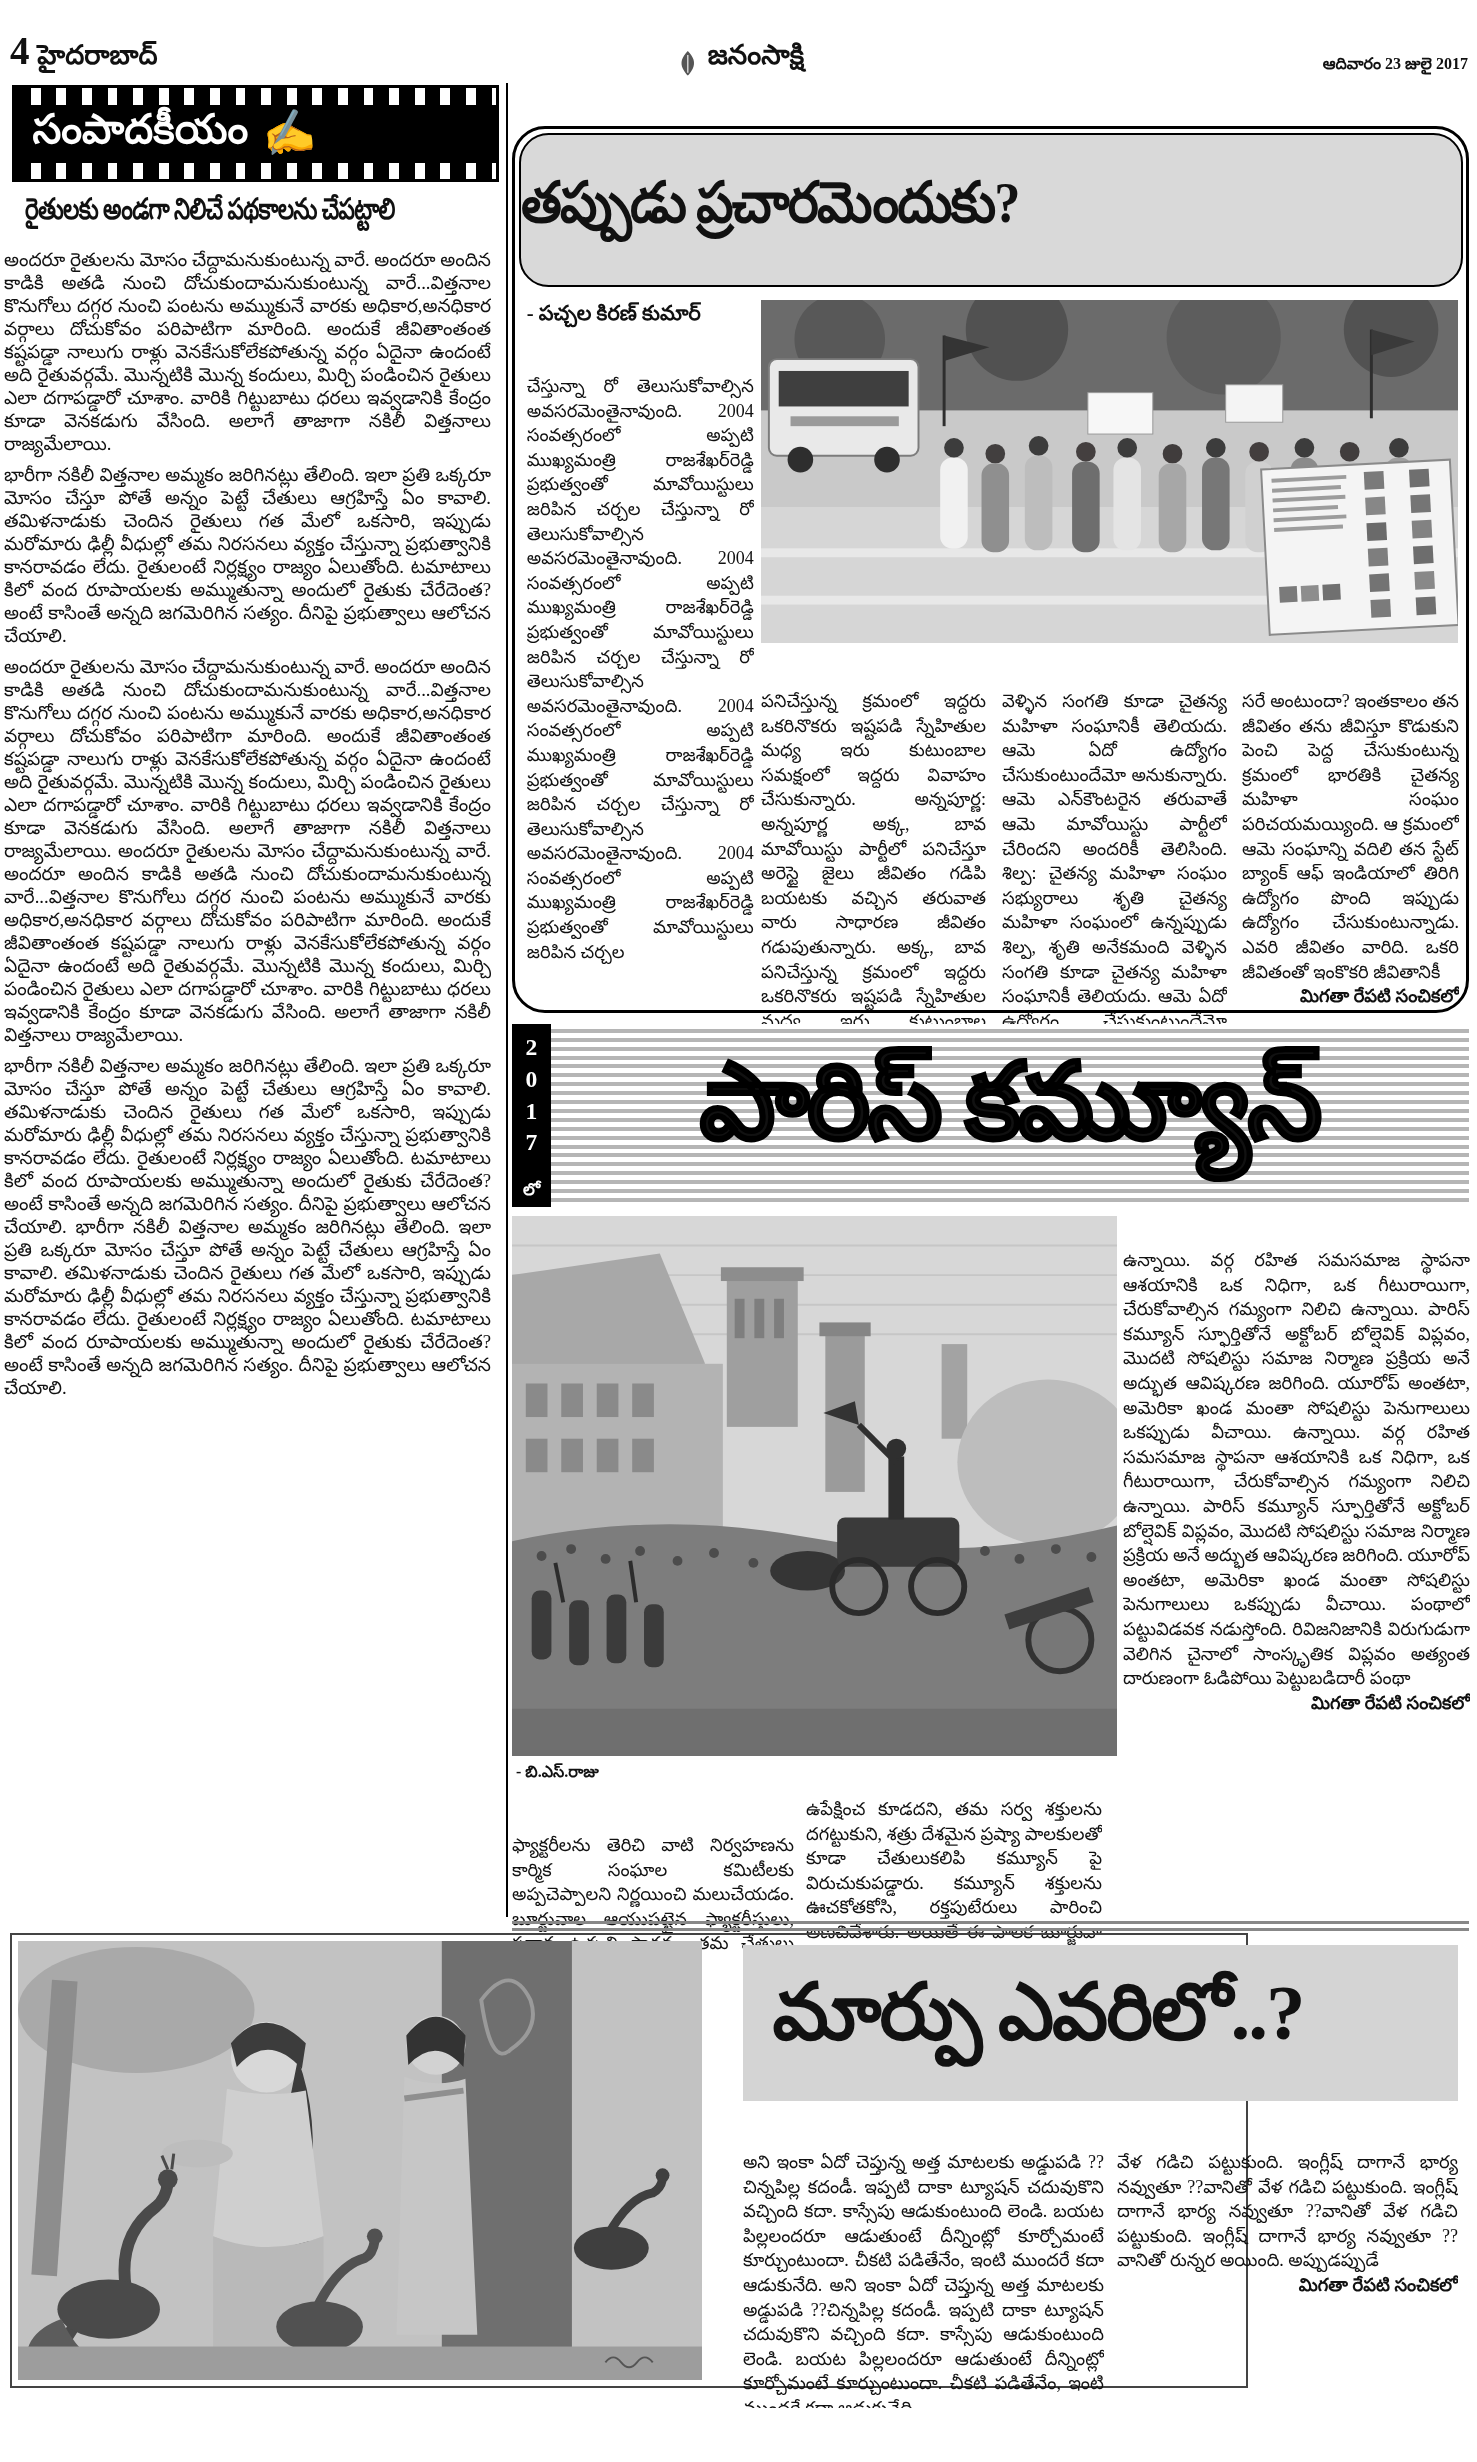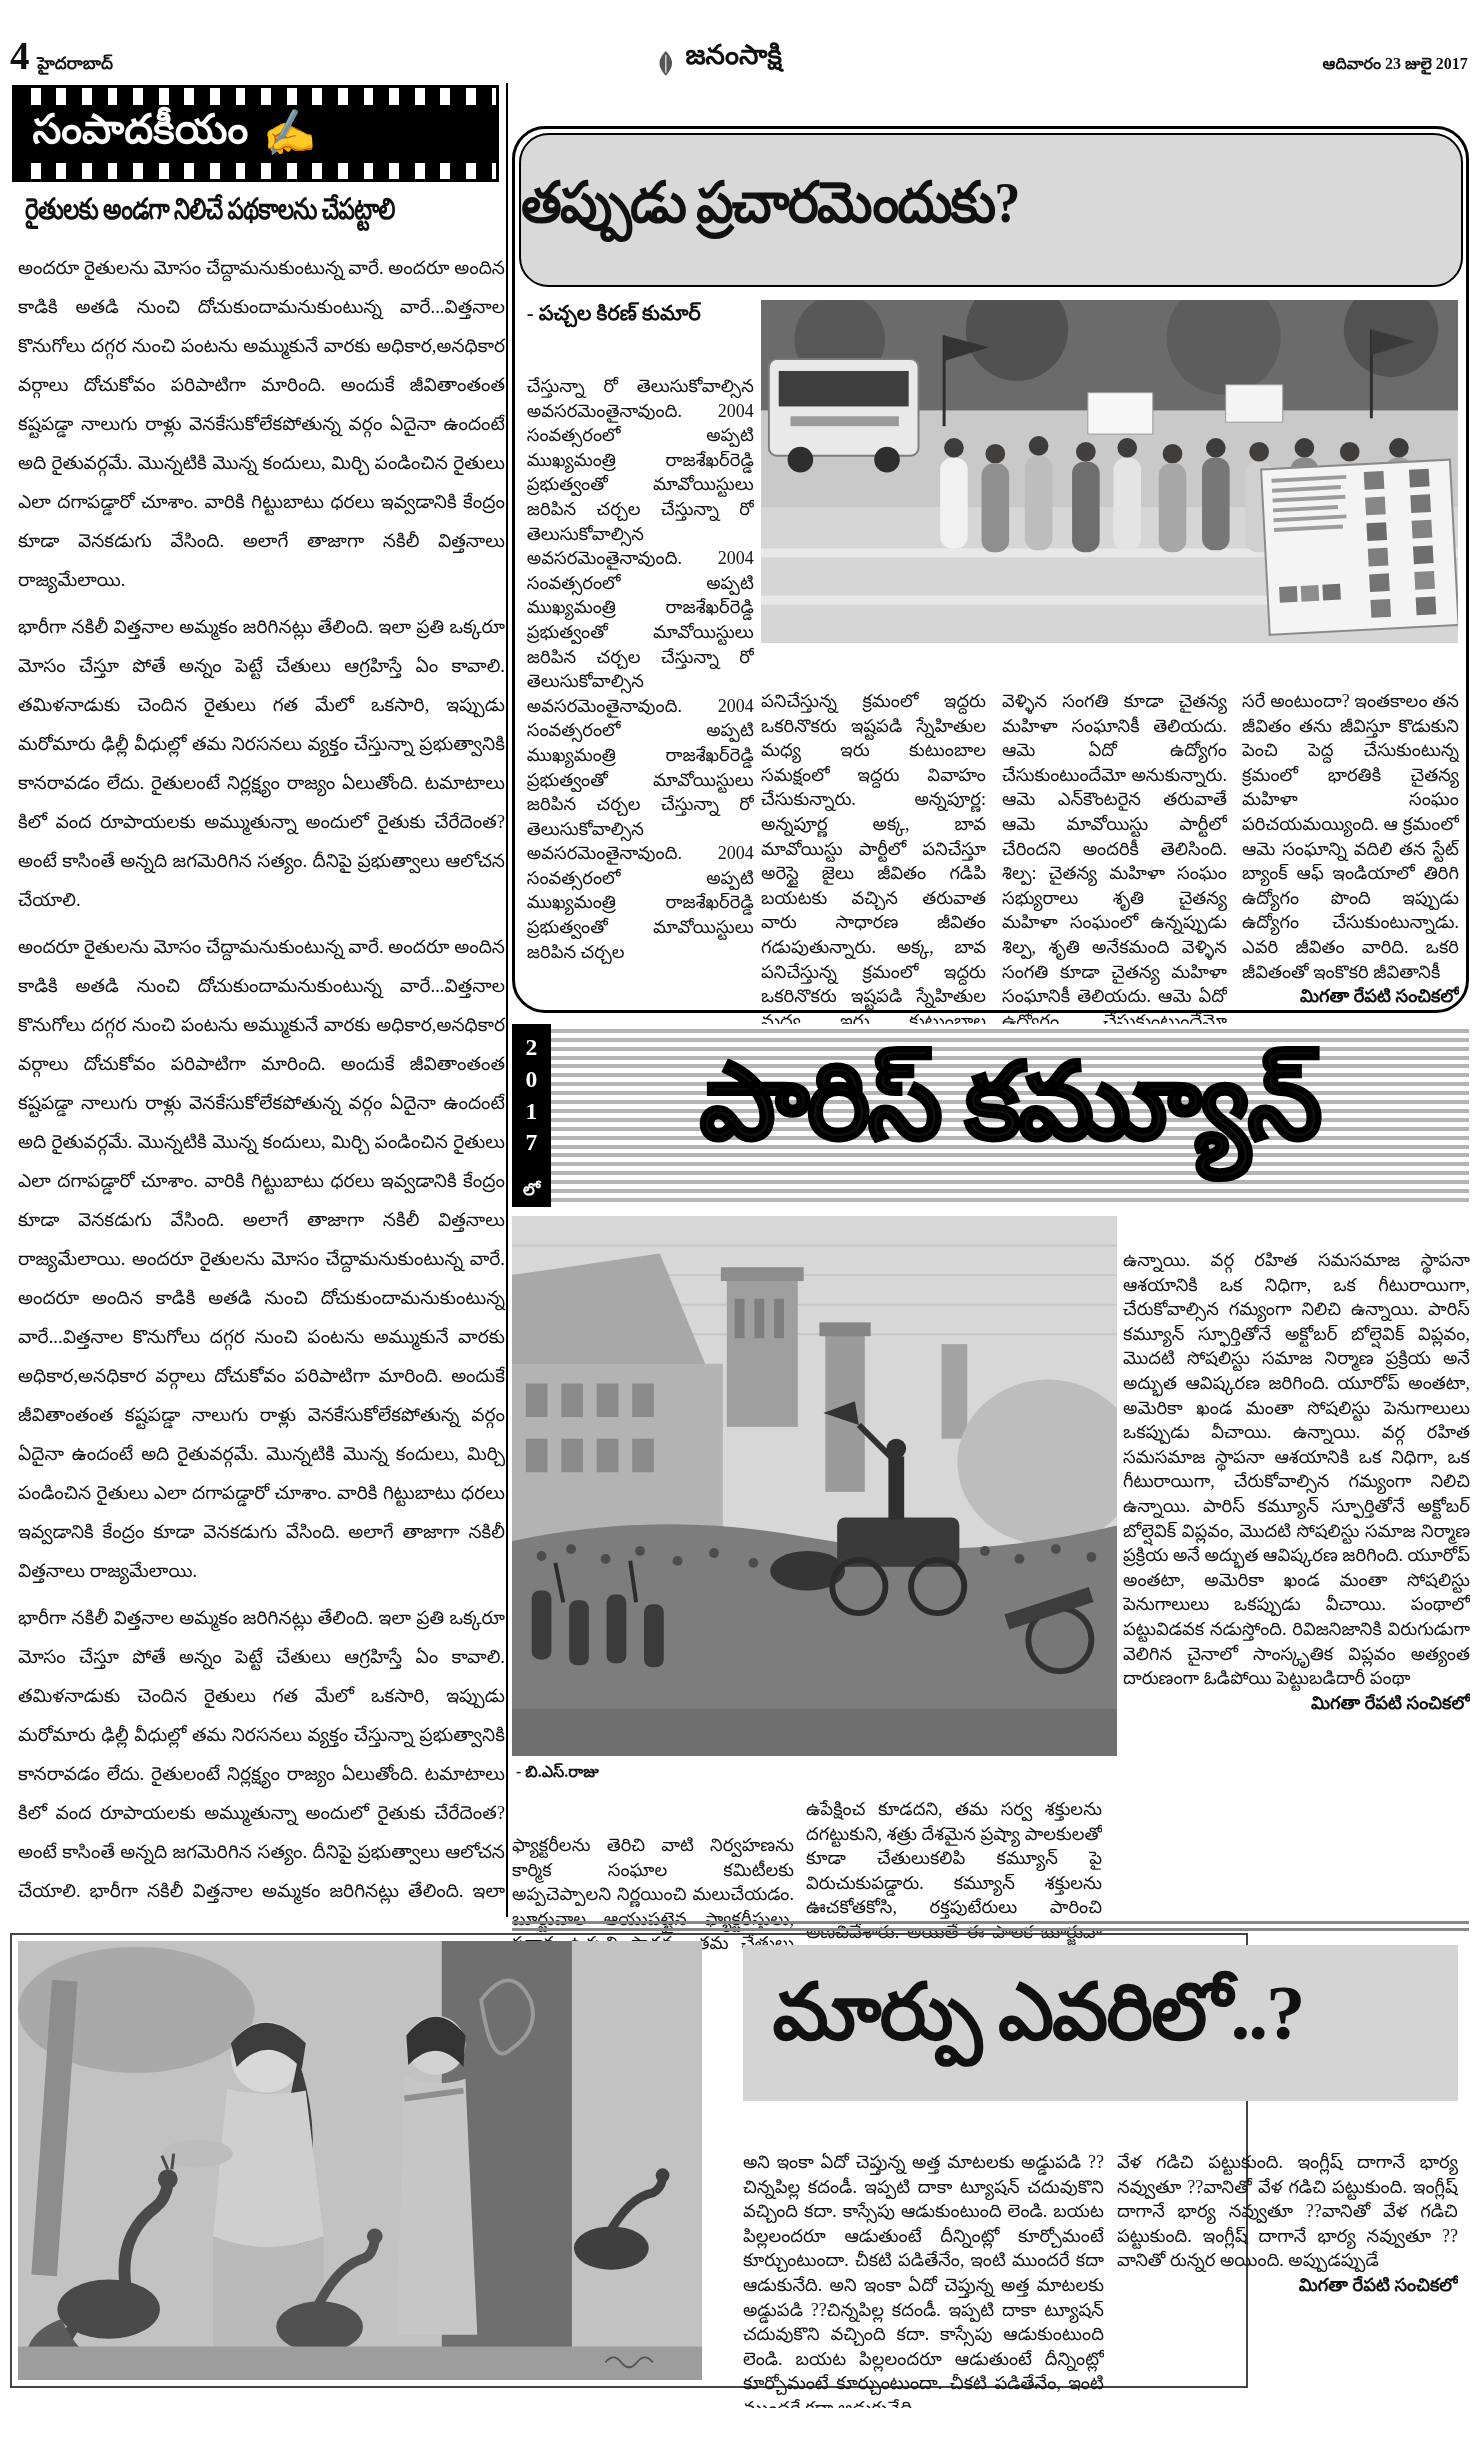--- a/index.html
+++ b/index.html
@@ -6,37 +6,37 @@
   body{
     width:1478px;height:2463px;position:relative;background:#ffffff;
     font-family:"Liberation Serif","DejaVu Serif",serif;color:#111;
     overflow:hidden;
   }
   
   .hdr{position:absolute;left:9.9px;top:27.6px;width:1458px;height:49px;
        display:flex;align-items:flex-end;justify-content:space-between;}
   .hdr-left{display:flex;align-items:baseline;gap:7.9px;}
   .pgnum{font-size:39px;font-weight:bold;line-height:1;}
-  .city{font-size:17px;font-weight:bold;}
+  .city{font-size:27px;font-weight:bold;}
   .hdr-center{display:flex;align-items:flex-end;gap:8px;font-size:27.6px;font-weight:bold;}
   .logo{width:23.6px;height:27.6px;}
   .hdr-date{font-size:16px;font-weight:bold;}
 
   
   .ed-banner{position:absolute;left:11.8px;top:85px;width:487px;height:97px;
              border:3px solid #000;display:flex;box-sizing:border-box;background:#fff;flex-direction:column;}
   .stripe{flex:1;background:repeating-linear-gradient(90deg,#000 0 15.8px,#fff 15.8px 25.6px);}
   .ed-label{background:#000;color:#fff;font-size:41px;font-weight:bold;
             display:flex;align-items:center;gap:13.8px;padding:0 17.7px;white-space:nowrap;}
   .pen{font-size:43px;line-height:1;transform:rotate(-8deg);}
   .ed-headline{position:absolute;left:11.8px;top:193px;width:487px;height:47px;overflow:visible;text-align:right;}
   .ed-headline span{display:inline-block;white-space:nowrap;font-size:29.6px;font-weight:bold;
                     letter-spacing:-1px;transform:scaleX(.78);transform-origin:left center;}
-  .ed-body{position:absolute;left:18px;top:248px;width:487px;height:1663px;overflow:hidden;
-           font-size:18.7px;line-height:39px;text-align:justify;}
+  .ed-body{position:absolute;left:4px;top:248px;width:487px;height:1663px;overflow:hidden;
+           font-size:18.7px;line-height:23px;text-align:justify;}
   .ed-body p{margin:0 0 7.9px 0;}
   .vrule{position:absolute;left:506px;top:83px;height:1834px;border-left:2px solid #000;}
 
   
   .lead{position:absolute;left:512px;top:126px;width:957px;height:887px;
         border:3px solid #000;border-radius:33px;box-sizing:border-box;}
   .lead-head{position:absolute;left:3.9px;top:3.9px;width:944px;height:154px;background:#d9d9d9;
              border:2px solid #000;border-radius:29.6px;display:flex;align-items:center;box-sizing:border-box;}
   .kicker{width:169px;padding-left:27.6px;font-size:28.6px;font-weight:bold;line-height:1.25;}
   .kicker span{display:block;}

